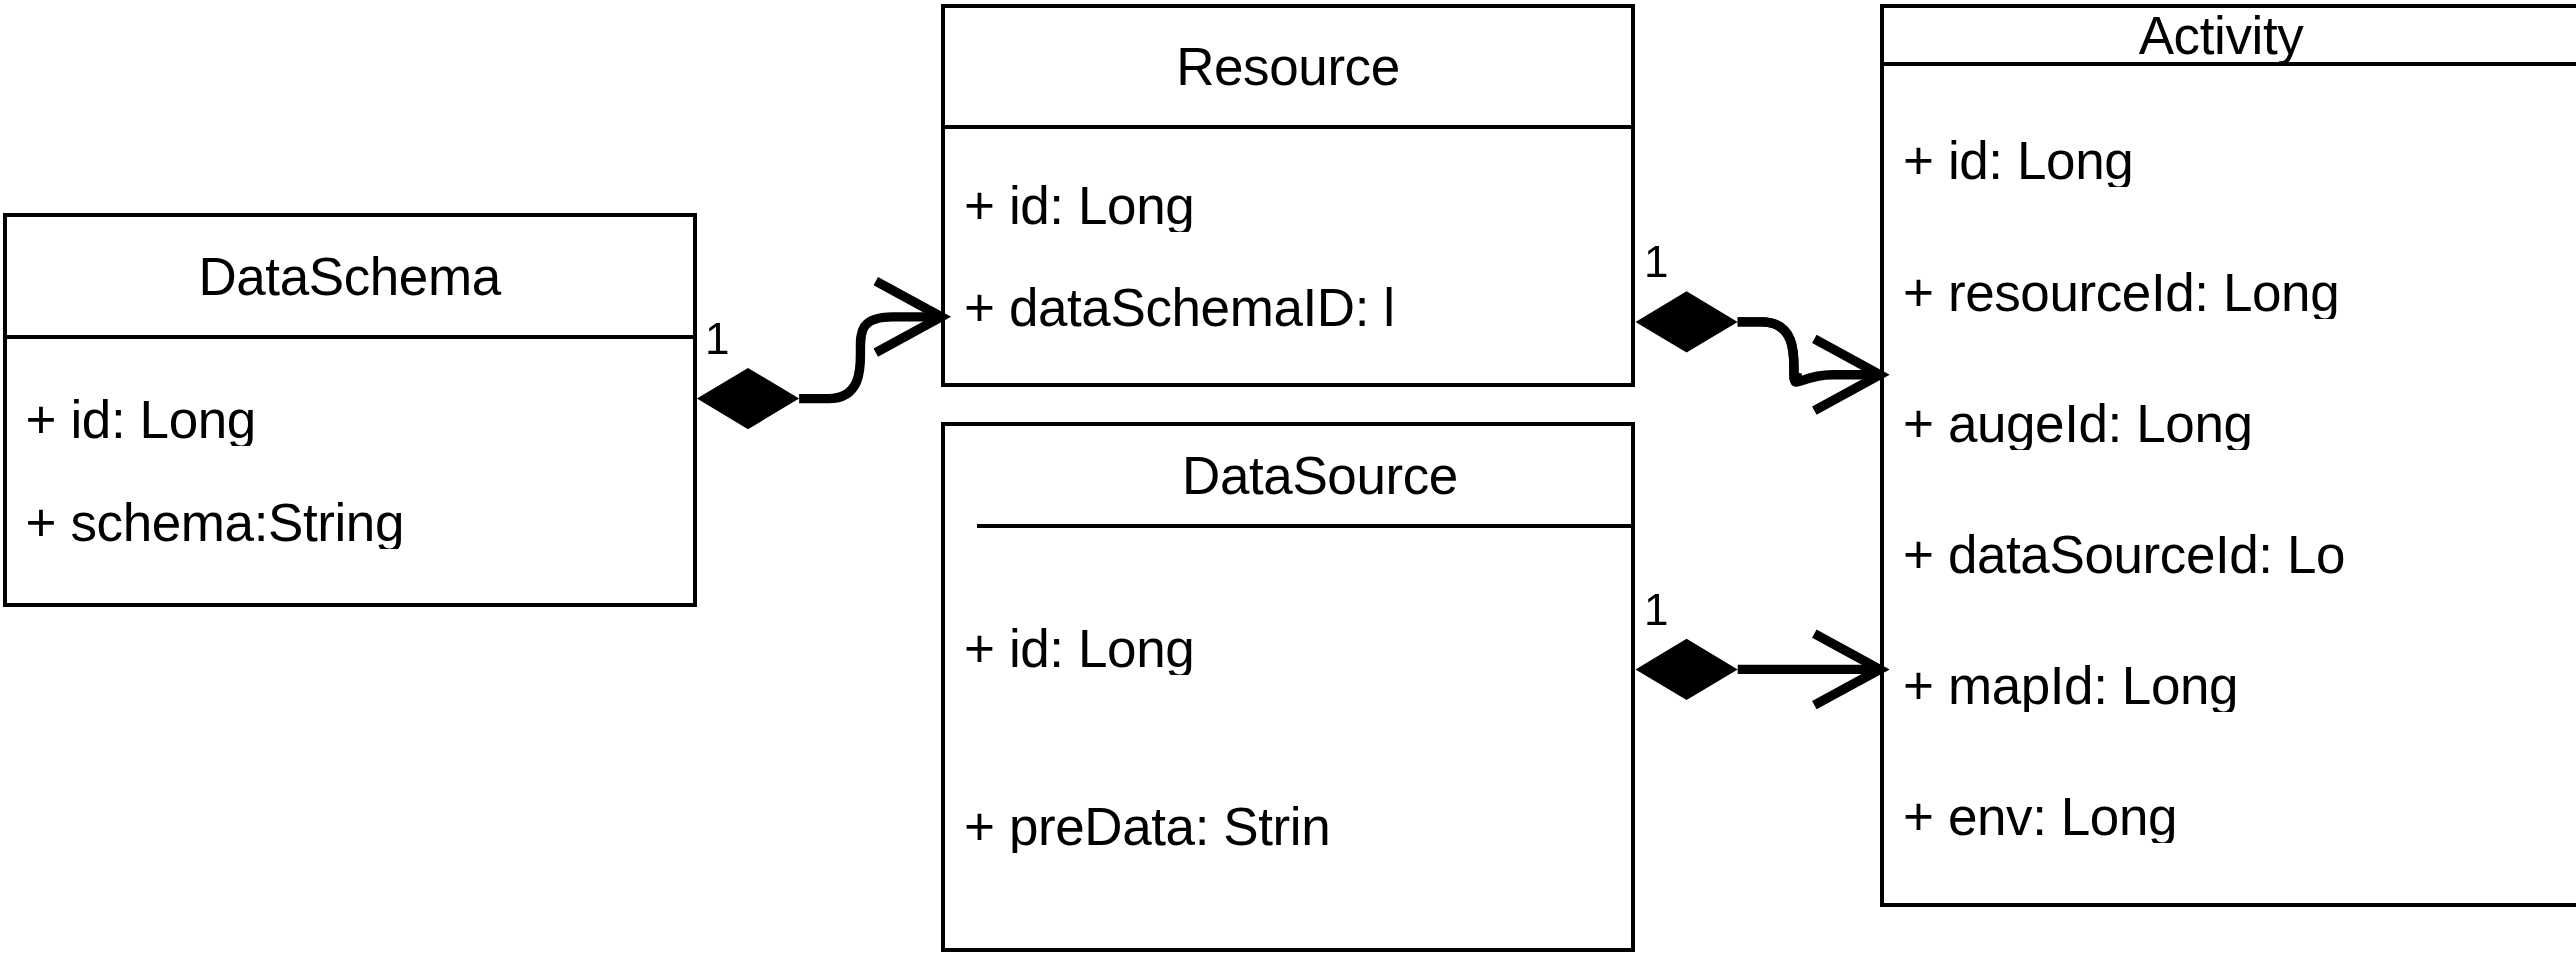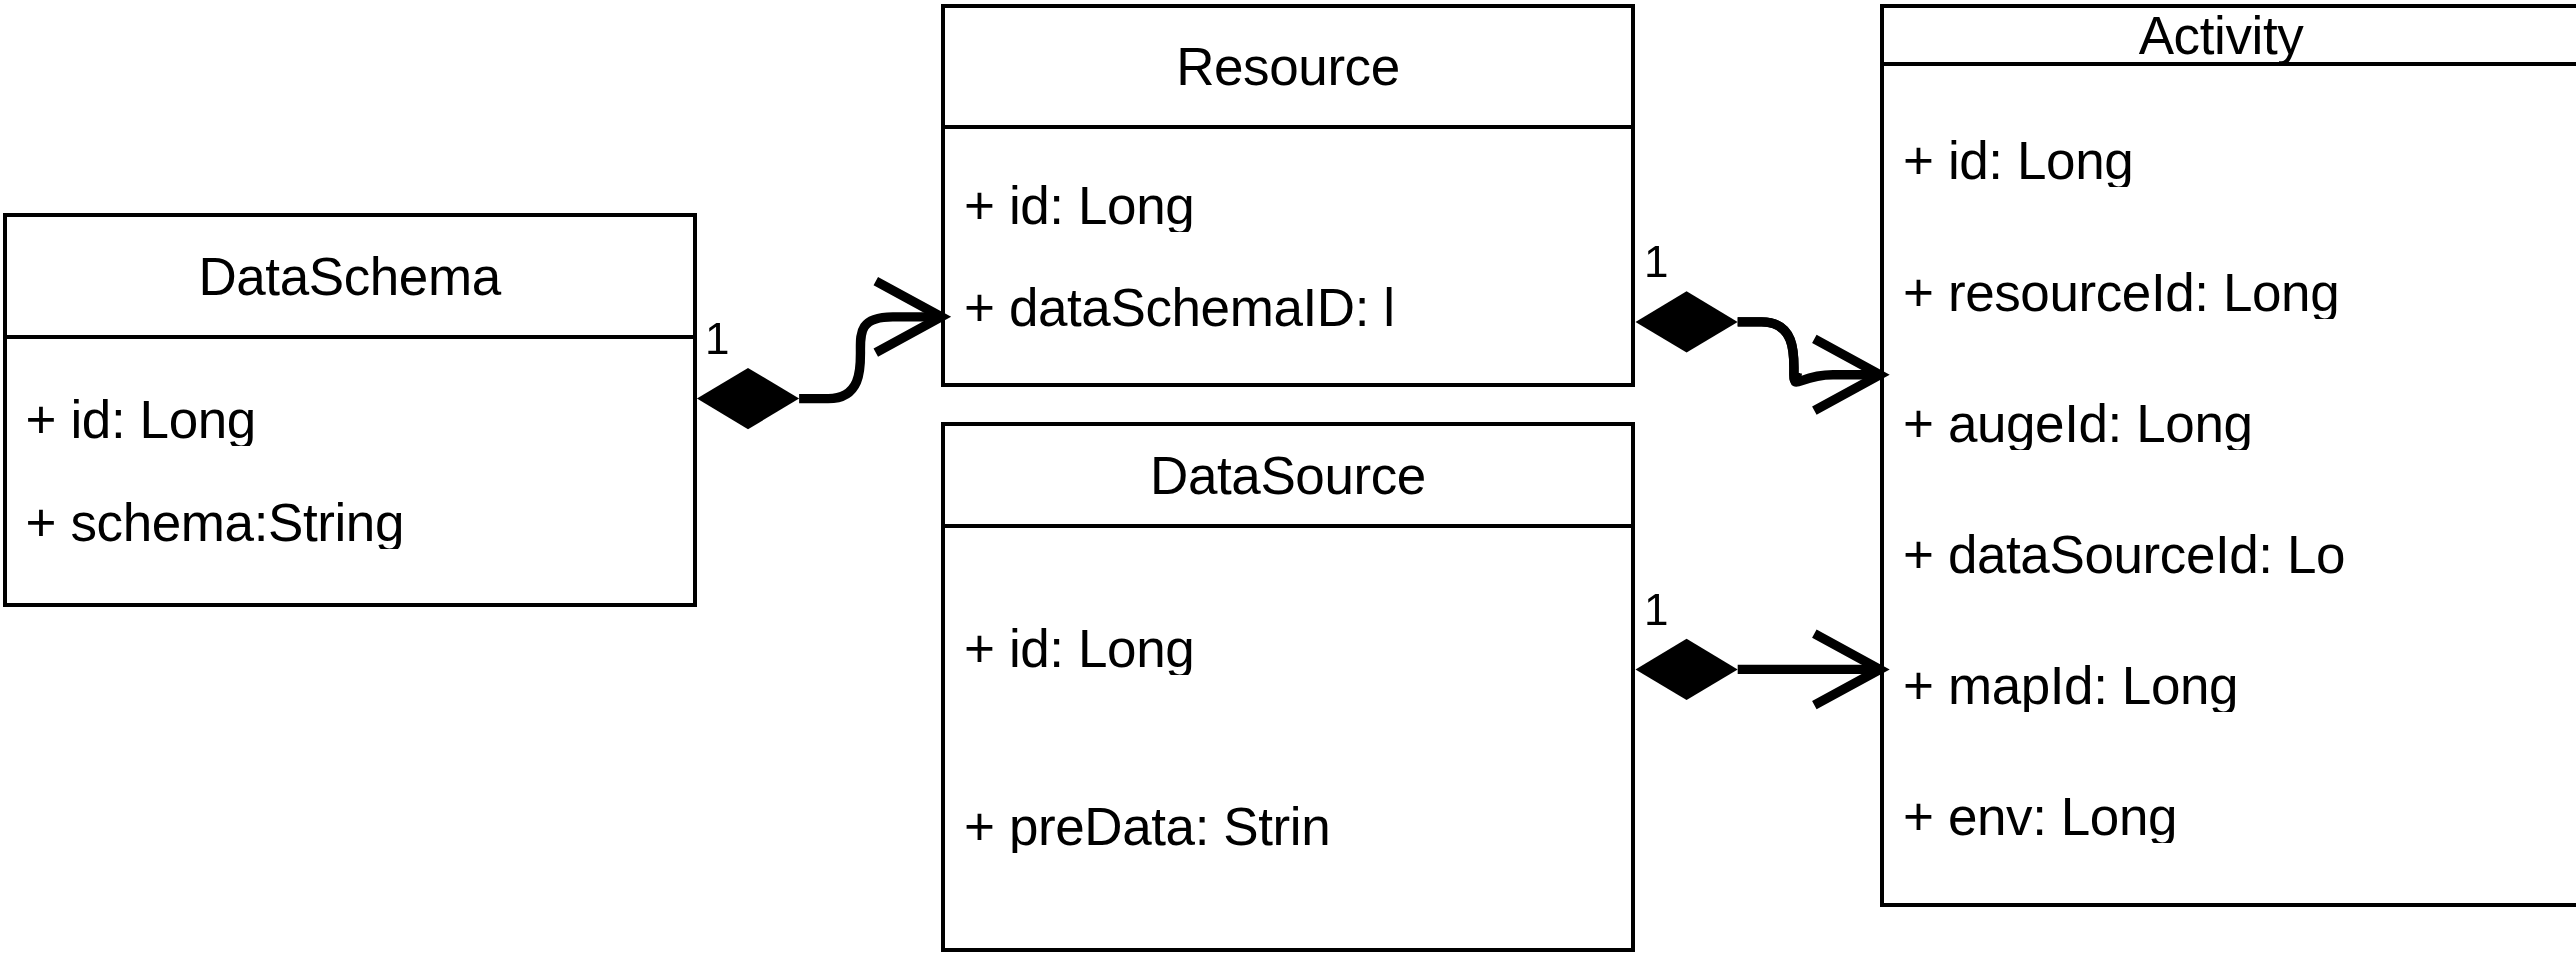--- a/index.html
+++ b/index.html
@@ -123,21 +123,21 @@
     <div class="uml-title-row" style="height:121px;">
       <span class="uml-title-text">Resource</span>
     </div>
     <div class="uml-attrs" style="height:254px; padding: 25.6px 0 25.6px 0;">
       <div class="uml-attr">+ id: Long</div>
       <div class="uml-attr">+ dataSchemaID: l</div>
     </div>
   </div>
 
   <div class="uml-class" style="left:941px; top:422px; width:694px; height:530px;">
-    <div class="uml-title-row" style="height:102px;">
+    <div class="uml-title-row" style="height:102px;margin-left:32px;">
       <span class="uml-title-text">DataSource</span>
     </div>
     <div class="uml-attrs" style="height:419px; padding: 31px 0 31px 0;">
       <div class="uml-attr">+ id: Long</div>
       <div class="uml-attr">+ preData: Strin</div>
     </div>
   </div>
 
   <div class="uml-class" style="left:1880px; top:4.3px; width:750px; height:903px;">
     <div class="uml-title-row" style="height:58px;">

